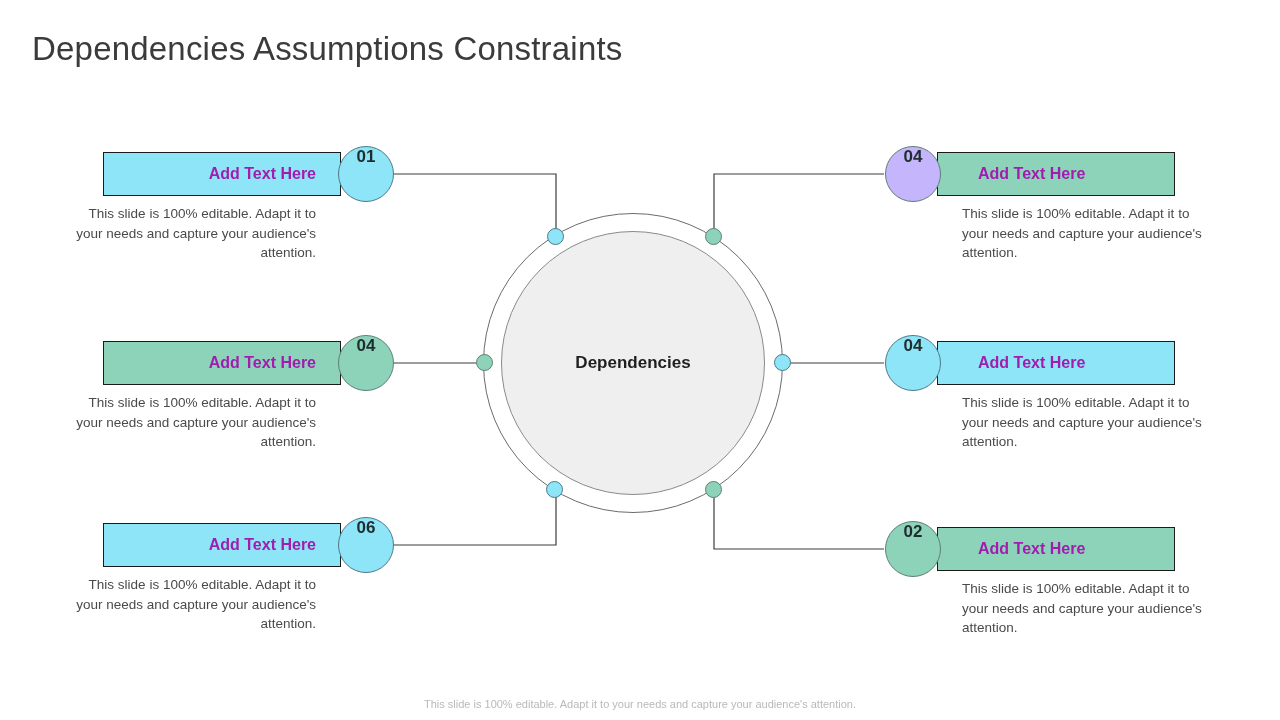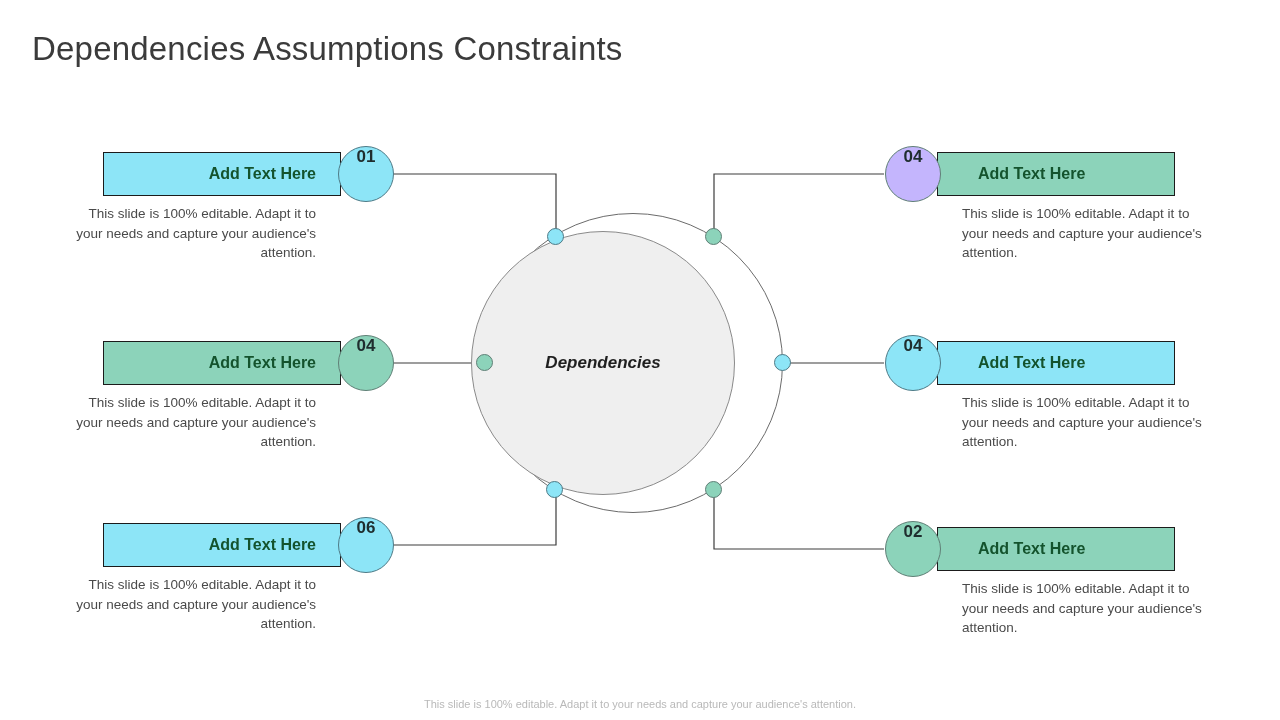--- a/index.html
+++ b/index.html
@@ -82,21 +82,21 @@
     position: absolute;
     height: 44px;
     border: 1px solid #1b1b1b;
     box-sizing: border-box;
     display: flex;
     align-items: center;
   }
   .bar-label {
     font-size: 16px;
     font-weight: bold;
-    color: #14532d;
+    color: #a21caf;
     white-space: nowrap;
   }
   .bar.left .bar-label {
     margin-left: auto;
     margin-right: 24px;
   }
   .bar.right .bar-label {
     margin-left: 40px;
   }
   .num-circle {
@@ -149,21 +149,21 @@
     <polyline points="394,545 556,545 556,496" fill="none" stroke="#3c3c3c" stroke-width="1.2"></polyline>
 
     <polyline points="884,174 714,174 714,231" fill="none" stroke="#3c3c3c" stroke-width="1.2"></polyline>
 
     <polyline points="884,363 789,363" fill="none" stroke="#3c3c3c" stroke-width="1.2"></polyline>
 
     <polyline points="884,549 714,549 714,496" fill="none" stroke="#3c3c3c" stroke-width="1.2"></polyline>
   </svg>
 
   <div class="hub-ring" style="left:483px; top:213px; width:300px; height:300px;"></div>
-  <div class="hub-core" style="left:471px; top:231px; width:264px; height:264px;font-style:italic;">
+  <div class="hub-core" style="left:501px; top:231px; width:264px; height:264px;">
     <div class="hub-label">
       <div>Dependencies</div>
     </div>
   </div>
 
   <div class="hub-dot" style="left:547px; top:228px; background:#8DE5F7; border-color:#4e7a86;"></div>
   <div class="hub-dot" style="left:705px; top:228px; background:#8CD3BA; border-color:#5f7f76;"></div>
   <div class="hub-dot" style="left:476px; top:354px; background:#8CD3BA; border-color:#5f7f76;"></div>
   <div class="hub-dot" style="left:774px; top:354px; background:#8DE5F7; border-color:#4e7a86;"></div>
   <div class="hub-dot" style="left:546px; top:481px; background:#8DE5F7; border-color:#4e7a86;"></div>

